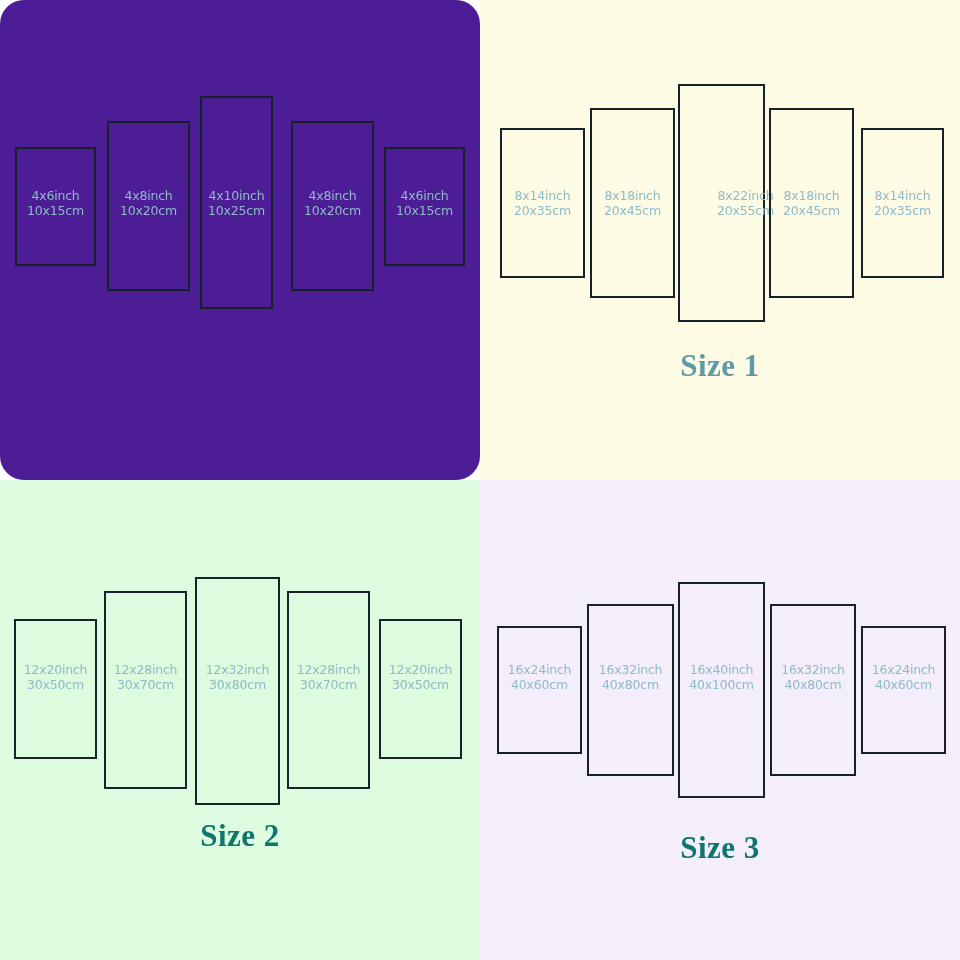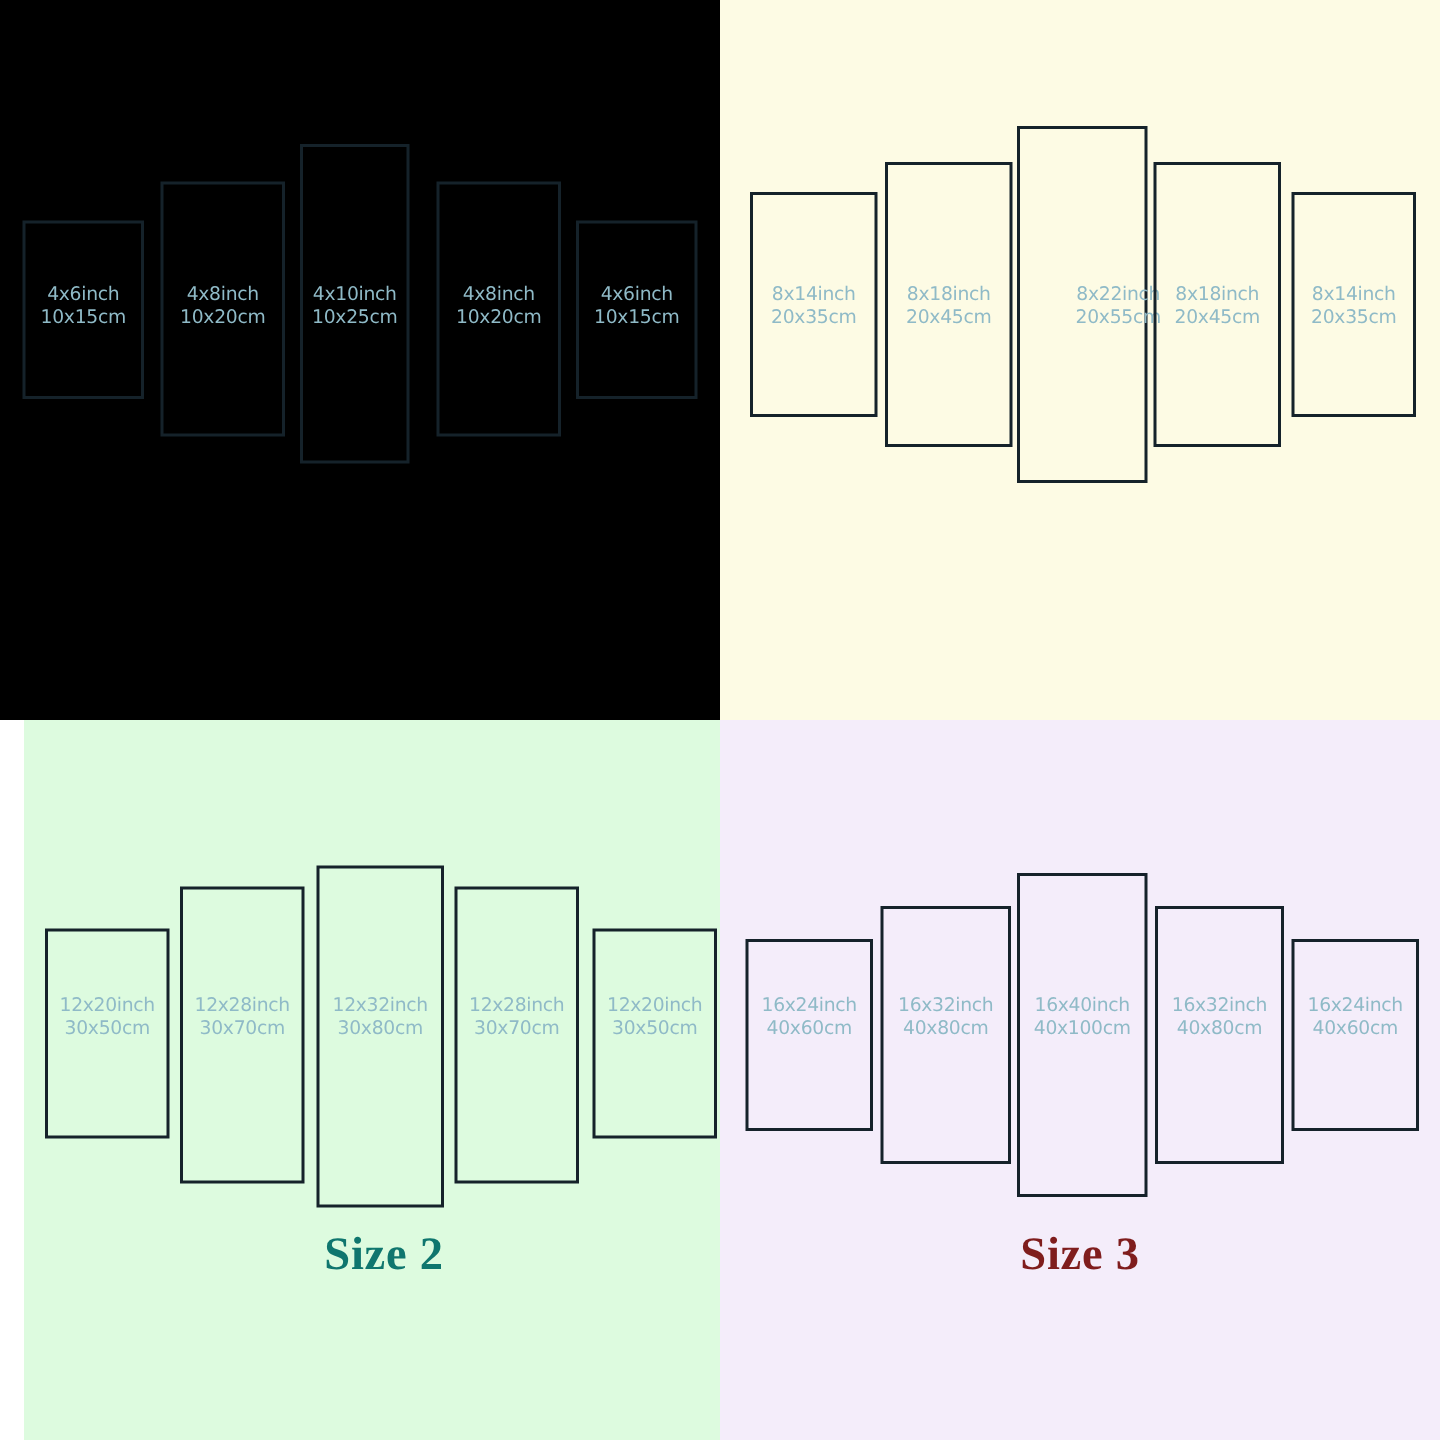--- a/index.html
+++ b/index.html
@@ -22,21 +22,21 @@
 
   
   .quadrant {
     position: absolute;
     width: 480px;
     height: 480px;
     overflow: hidden;
   }
   .quadrant.q0 { left: 0;     top: 0; }
   .quadrant.q1 { left: 480px; top: 0; }
-  .quadrant.q2 { left: 16px;     top: 480px; }
+  .quadrant.q2 { left: 0;     top: 480px; }
   .quadrant.q3 { left: 480px; top: 480px; }
 
   
   .panel-group {
     position: absolute;
     left: 0;
     top: 0;
     width: 480px;
     height: 340px;
   }
@@ -80,21 +80,21 @@
     font-weight: bold;
     font-size: 31px;
     letter-spacing: 0.5px;
     color: #5f9aa8;
   }
 </style>
 </head>
 <body>
 
 <div id="poster">
-    <div class="quadrant q0" style="background: #000000;">
+    <div class="quadrant q0" style="background: #4c1d95; border-radius: 24px;">
       <div class="panel-group">
         <div class="panel" style="left: 15px; top: 147px; width: 81px; height: 119px; border-color: rgb(21, 34, 42);">
           <div class="label-anchor" style="top: 39px;">
             <div class="panel-label" style="color: rgb(143, 186, 199);">
               <span class="ln">4x6inch</span>
               <span class="ln">10x15cm</span>
             </div>
           </div>
         </div>
         <div class="panel" style="left: 107px; top: 121px; width: 83px; height: 170px; border-color: rgb(21, 34, 42);">
@@ -167,20 +167,21 @@
         </div>
         <div class="panel" style="left: 381px; top: 128px; width: 83px; height: 150px; border-color: rgb(21, 34, 42);">
           <div class="label-anchor" style="top: 58px;">
             <div class="panel-label" style="color: rgb(143, 186, 199);">
               <span class="ln">8x14inch</span>
               <span class="ln">20x35cm</span>
             </div>
           </div>
         </div>
       </div>
+      <div class="group-title" style="top: 348px; color: rgb(95, 154, 168);">Size 1</div>
     </div>
     <div class="quadrant q2" style="background: rgb(221, 251, 223);">
       <div class="panel-group">
         <div class="panel" style="left: 14px; top: 139px; width: 83px; height: 140px; border-color: rgb(21, 34, 42);">
           <div class="label-anchor" style="top: 41px;">
             <div class="panel-label" style="color: rgb(143, 186, 199);">
               <span class="ln">12x20inch</span>
               <span class="ln">30x50cm</span>
             </div>
           </div>
@@ -256,15 +257,15 @@
         </div>
         <div class="panel" style="left: 381px; top: 146px; width: 85px; height: 128px; border-color: rgb(21, 34, 42);">
           <div class="label-anchor" style="top: 34px;">
             <div class="panel-label" style="color: rgb(143, 186, 199);">
               <span class="ln">16x24inch</span>
               <span class="ln">40x60cm</span>
             </div>
           </div>
         </div>
       </div>
-      <div class="group-title" style="top: 338px; color: #7f1d1d;">Size 3</div>
+      <div class="group-title" style="top: 350px; color: #0f766e;">Size 3</div>
     </div>
   </div>
 
 </body></html>

